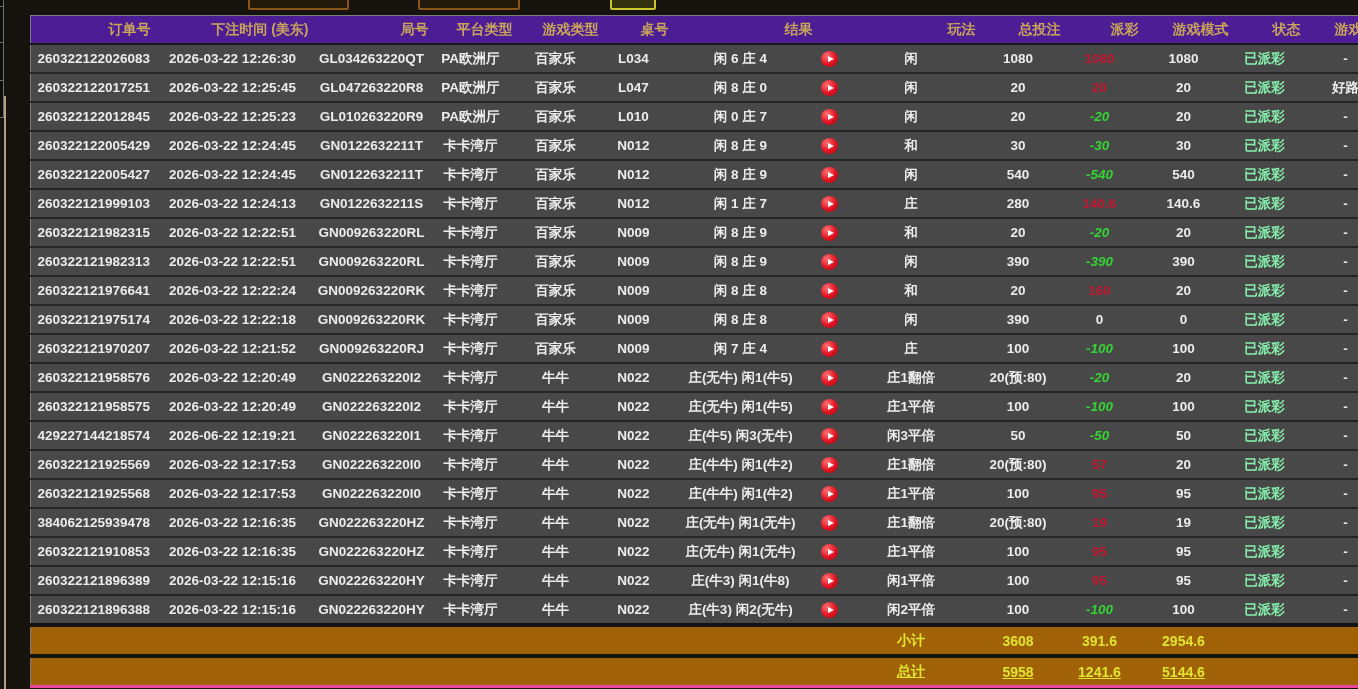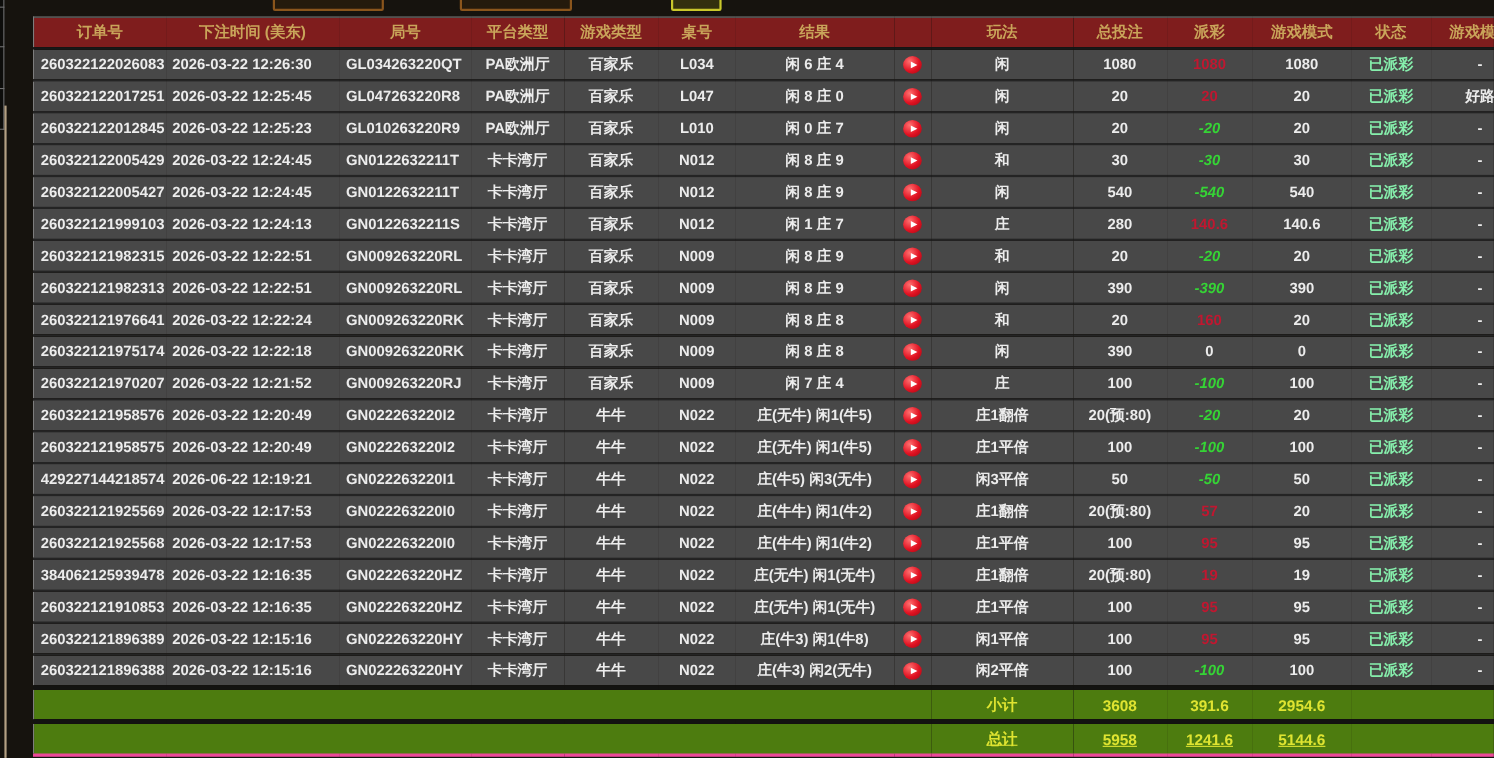--- a/index.html
+++ b/index.html
@@ -15,36 +15,36 @@
   
   .left-boxes{position:absolute;left:0;top:0;width:3px;height:118px;
     background:#0d0d0b;border-right:1px solid #6f6f6f;}
   .left-boxes .hline{position:absolute;left:0;width:4px;height:1px;background:#6f6f6f;}
   .tan-line{position:absolute;left:4px;top:96px;width:2px;height:593px;background:#b3a083;}
 
   .table-wrap{position:absolute;left:30px;top:15px;width:1360px;}
   table{border-collapse:collapse;table-layout:fixed;width:1360px;
     border-left:1px solid #7d7d7d;border-top:1px solid #7d7d7d;}
   thead th{
-    background:#7f1d1d;color:#c9a55a;font-size:14px;font-weight:700;
-    height:27px;border-bottom:2px solid #181818;text-align:center;
+    background:#4c1d95;color:#c9a55a;font-size:14px;font-weight:700;
+    height:27px;border-bottom:2px solid #181818;text-align:right;
     white-space:nowrap;overflow:hidden;padding:0;
   }
   tbody td{
     background:#484848;color:#ececec;height:27px;text-align:center;
     font-size:13.5px;font-weight:700;border-bottom:2px solid #242424;
     white-space:nowrap;overflow:hidden;padding:0;
   }
-  tbody td.c0,tbody td.c1,tbody td.c2{text-align:left;padding-left:6px;}
+  tbody td.c0,tbody td.c1,tbody td.c2{text-align:center;padding-left:6px;}
   td.pay-pos{color:#c01730;}
   td.pay-neg{color:#35d435;font-style:italic;}
   td.pay-zero{color:#ececec;}
   td.status-ok{color:#86efac;}
   tr.total-row td{
-    background:#4d7c0f;color:#dfe431;border-top:4px solid #131311;
+    background:#a16207;color:#dfe431;border-top:4px solid #131311;
     border-bottom:none;font-size:14px;margin-top:40px;
   }
   tr.total-row:last-child td{border-bottom:3px solid #ec4899;text-decoration:underline;}
   .replay-btn{
     display:inline-flex;align-items:center;justify-content:center;
     width:17px;height:16px;border-radius:50%;vertical-align:middle;
     background:radial-gradient(circle at 35% 30%, #ff7070 0%, #e11222 55%, #9c0812 100%);
     border:none;cursor:pointer;padding:0;
   }
   .play-tri{

